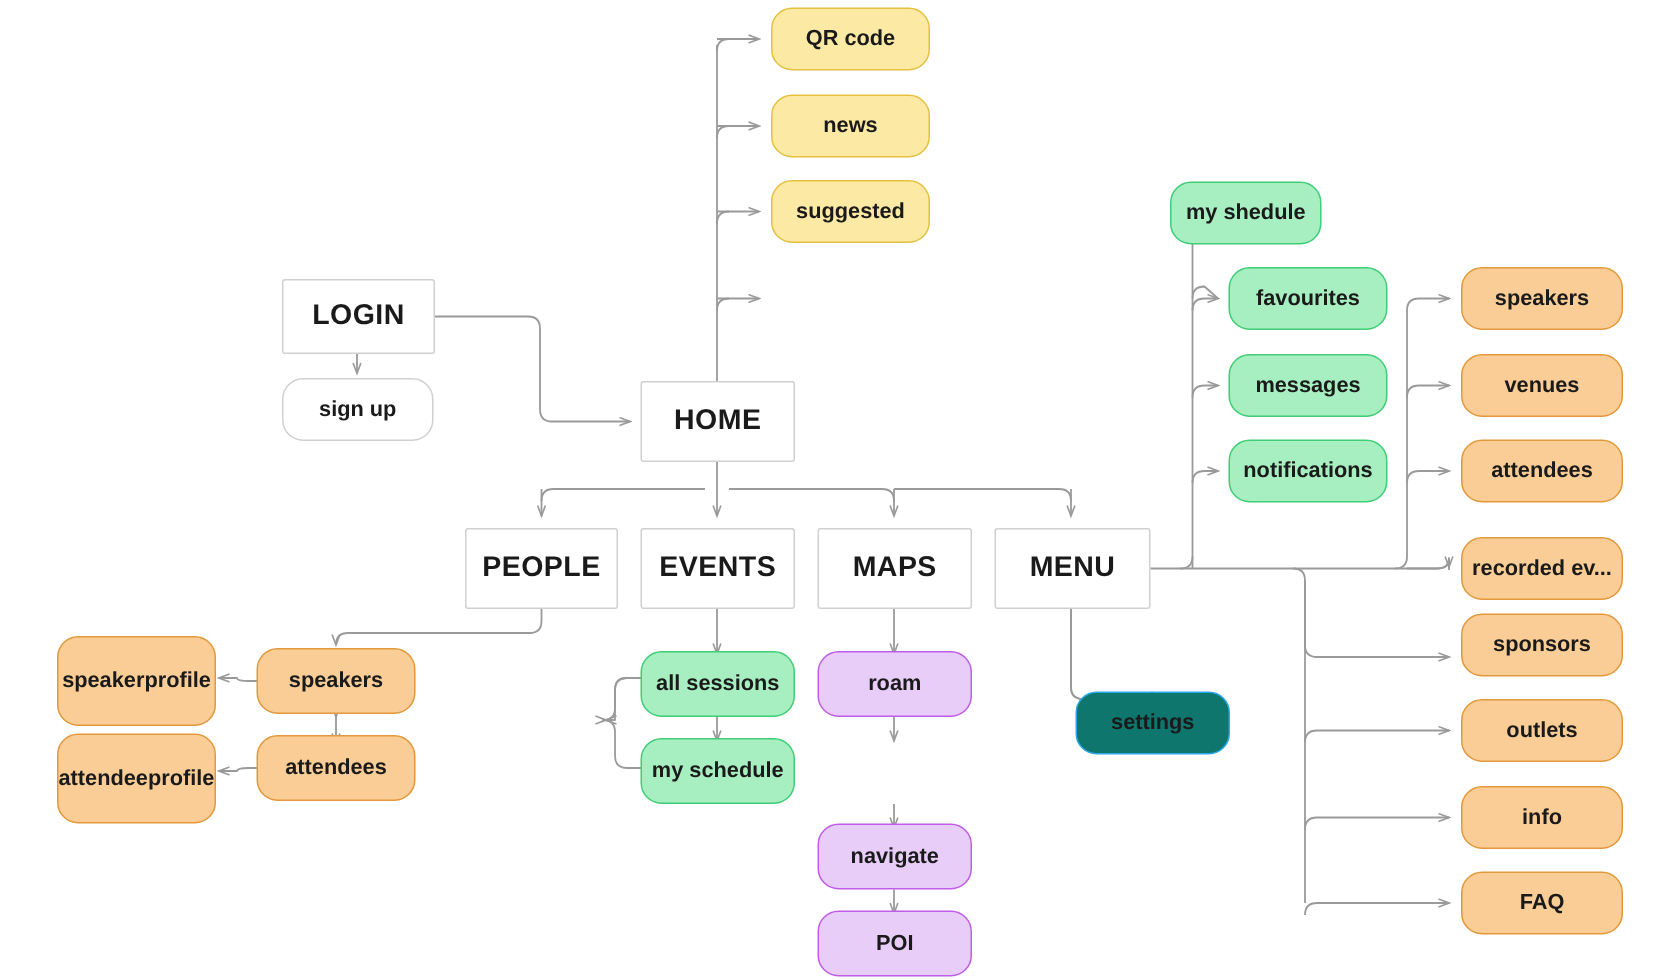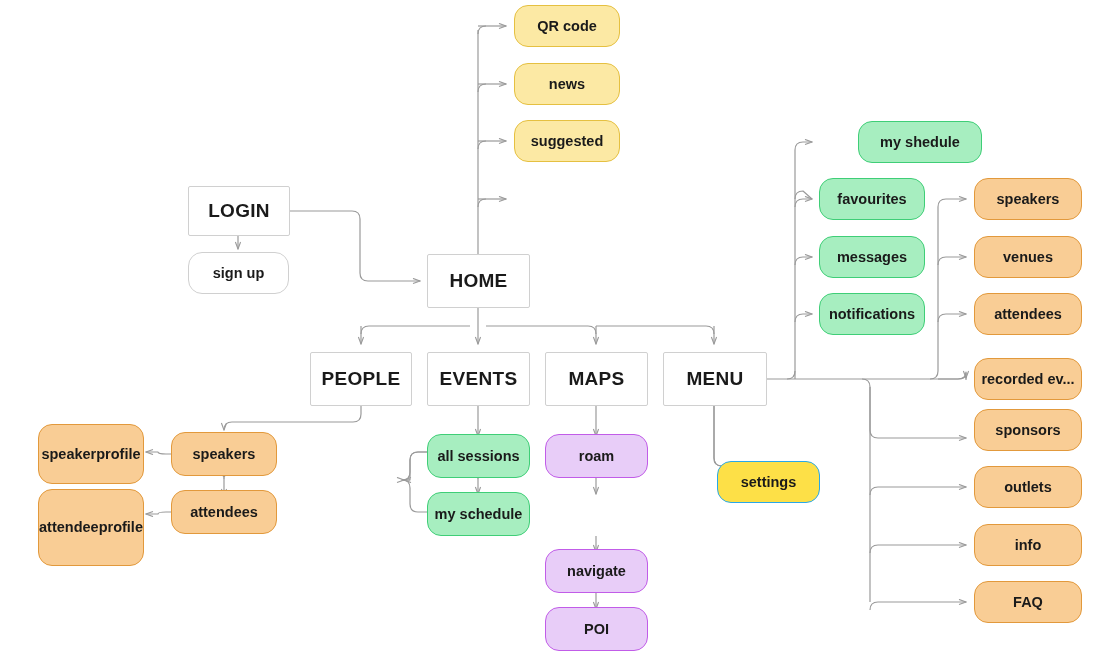--- a/index.html
+++ b/index.html
@@ -42,21 +42,21 @@
   .node.pill{
     border-radius:14px;
     border-width:1px;
     border-style:solid;
     font-size:14.5px;
   }
   .c-yellow{ background:#fce9a4; border-color:#e5c041; }
   .c-green { background:#a7eec0; border-color:#3fce77; }
   .c-orange{ background:#f9cd95; border-color:#e2993c; }
   .c-purple{ background:#e8cdf8; border-color:#c15ce8; }
-  .c-blue  { background:#fde047; border-color:#28a8e9; }
+  .c-blue  { background:#0f766e; border-color:#28a8e9; }
   .two-line{ flex-direction:row; line-height:1.42; }
 </style>
 </head>
 <body>
 
 <div id="canvas">
 
   <svg id="edges" viewBox="0 0 1120 653" xmlns="http://www.w3.org/2000/svg">
     <defs>
       <marker id="ah" markerWidth="9" markerHeight="9" refX="7.6" refY="3.2" orient="auto" markerUnits="userSpaceOnUse">
@@ -165,40 +165,40 @@
 
   <div class="node pill c-orange" style="left:171px; top:432px; width:106px; height:44px;">speakers</div>
 
   <div class="node pill c-orange" style="left:171px; top:490px; width:106px; height:44px;">attendees</div>
 
   <div class="node pill c-orange two-line" style="left:38px; top:424px; width:106px; height:60px;">
     <span>speaker</span>
     <span>profile</span>
   </div>
 
-  <div class="node pill c-orange two-line" style="left:38px; top:489px; width:106px; height:77px;">
+  <div class="node pill c-orange two-line" style="left:38px; top:489px; width:106px; height:60px;">
     <span>attendee</span>
     <span>profile</span>
   </div>
 
 
   <div class="node pill c-green" style="left:427px; top:434px; width:103px; height:44px;">all sessions</div>
 
   <div class="node pill c-green" style="left:427px; top:492px; width:103px; height:44px;">my schedule</div>
 
   <div class="node pill c-purple" style="left:545px; top:434px; width:103px; height:44px;">roam</div>
 
 
   <div class="node pill c-purple" style="left:545px; top:549px; width:103px; height:44px;">navigate</div>
 
   <div class="node pill c-purple" style="left:545px; top:607px; width:103px; height:44px;">POI</div>
 
   <div class="node pill c-blue" style="left:717px; top:461px; width:103px; height:42px;">settings</div>
 
-  <div class="node pill c-green" style="left:858px; top:121px; width:124px; height:42px;">my shedule</div>
+  <div class="node pill c-green" style="left:780px; top:121px; width:101px; height:42px;">my shedule</div>
 
   <div class="node pill c-green" style="left:819px; top:178px; width:106px; height:42px;">favourites</div>
 
   <div class="node pill c-green" style="left:819px; top:236px; width:106px; height:42px;">messages</div>
 
   <div class="node pill c-green" style="left:819px; top:293px; width:106px; height:42px;">notifications</div>
 
   <div class="node pill c-orange" style="left:974px; top:178px; width:108px; height:42px;">speakers</div>
 
   <div class="node pill c-orange" style="left:974px; top:236px; width:108px; height:42px;">venues</div>

